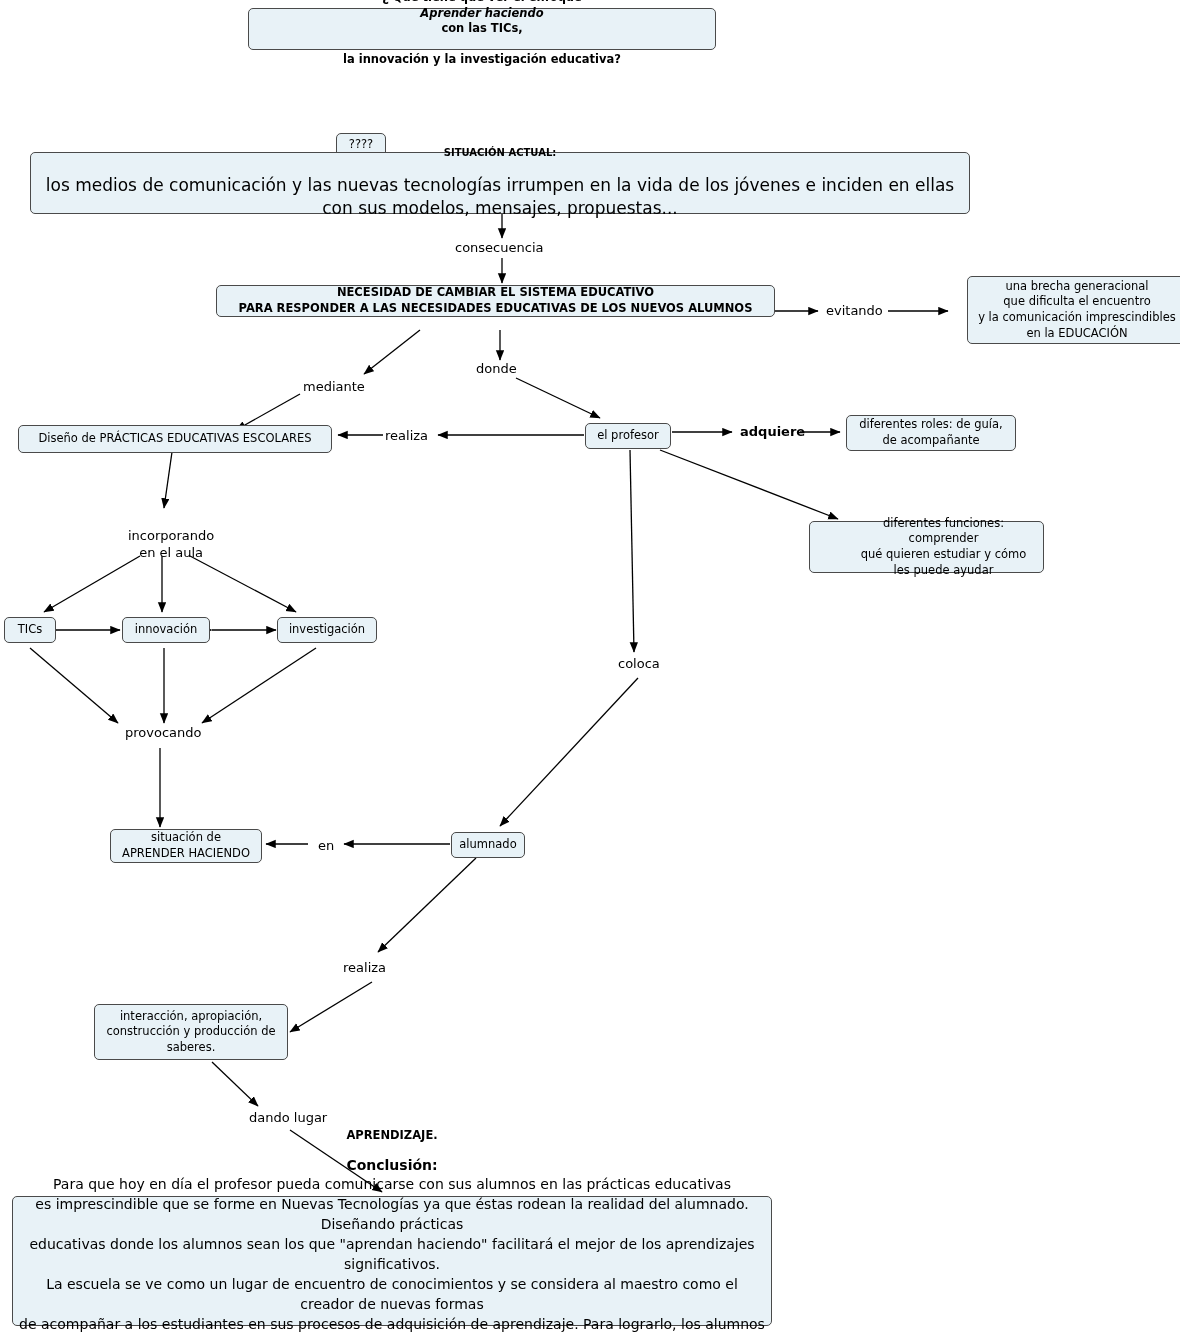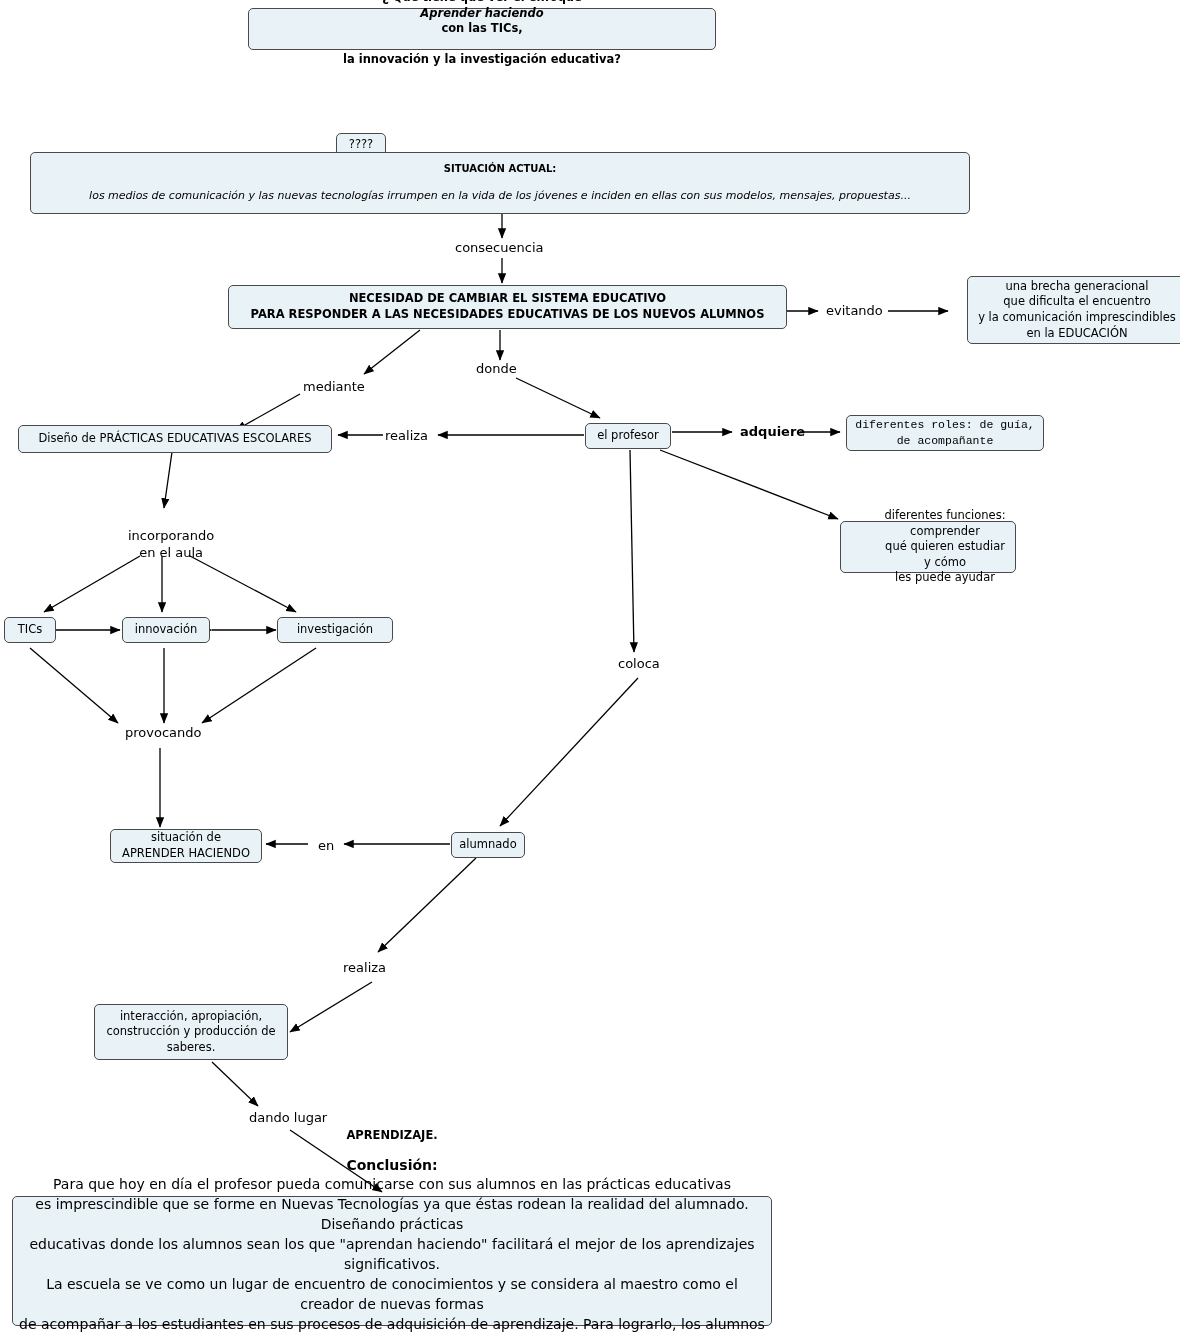--- a/index.html
+++ b/index.html
@@ -60,23 +60,22 @@
   .bold {
     font-weight: bold;
   }
   .situacion-head {
     font-weight: bold;
     font-size: 10px;
     display: block;
     margin-bottom: 14px;
   }
   .situacion-body {
-    font-size: 11px;
-    display: block;
-    font-style: italic;
+    font-size: 17px;
+    display: block;
   }
   .concl-title {
     font-weight: bold;
     display: block;
     margin-bottom: 12px;
   }
   .concl-body {
     display: block;
     font-size: 14px;
     line-height: 1.42;
@@ -163,21 +162,21 @@
 
   <div class="node" style="left:30px; top:152px; width:940px; height:62px; flex-direction:column; justify-content:center;">
     <span class="situacion-head">SITUACIÓN ACTUAL:</span>
     <span class="situacion-body">los medios de comunicación y las nuevas tecnologías irrumpen en la vida de los jóvenes e inciden en ellas con sus modelos, mensajes, propuestas...</span>
   </div>
 
   <div class="edge-label" style="left:455px; top:240px;">
     <span>consecuencia</span>
   </div>
 
-  <div class="node title-node" style="left:228px; top:285px; width:559px; height:44px; white-space:pre-line;">
+  <div class="node title-node" style="left:216px; top:285px; width:559px; height:32px; white-space:pre-line;">
     <span>NECESIDAD DE CAMBIAR EL SISTEMA EDUCATIVO
 PARA RESPONDER A LAS NECESIDADES EDUCATIVAS DE LOS NUEVOS ALUMNOS</span>
   </div>
 
   <div class="edge-label" style="left:826px; top:303px;">
     <span>evitando</span>
   </div>
 
   <div class="node" style="left:950px; top:276px; width:220px; height:68px; white-space:pre-line;margin-left:17px;">
     <span>una brecha generacional
@@ -203,45 +202,45 @@
   </div>
 
   <div class="node" style="left:585px; top:423px; width:86px; height:26px;">
     <span>el profesor</span>
   </div>
 
   <div class="edge-label" style="left:740px; top:424px;font-weight:bold;">
     <span>adquiere</span>
   </div>
 
-  <div class="node" style="left:846px; top:415px; width:198px; height:36px; white-space:pre-line;font-family:Liberation Mono, monospace;">
+  <div class="node" style="left:846px; top:415px; width:170px; height:36px; white-space:pre-line;">
     <span>diferentes roles: de guía,
 de acompañante</span>
   </div>
 
-  <div class="node" style="left:840px; top:521px; width:176px; height:52px; white-space:pre-line;padding-left:40px;">
+  <div class="node" style="left:809px; top:521px; width:235px; height:52px; white-space:pre-line;padding-left:40px;">
     <span>diferentes funciones: comprender
 qué quieren estudiar y cómo
 les puede ayudar</span>
   </div>
 
   <div class="edge-label" style="left:128px; top:511px; white-space:pre-line; text-align:center; line-height:1.3;">
     <span>incorporando
 en el aula</span>
   </div>
 
   <div class="node" style="left:4px; top:617px; width:52px; height:26px;">
     <span>TICs</span>
   </div>
 
   <div class="node" style="left:122px; top:617px; width:88px; height:26px;">
     <span>innovación</span>
   </div>
 
-  <div class="node" style="left:277px; top:617px; width:116px; height:26px;">
+  <div class="node" style="left:277px; top:617px; width:100px; height:26px;">
     <span>investigación</span>
   </div>
 
   <div class="edge-label" style="left:125px; top:725px;">
     <span>provocando</span>
   </div>
 
   <div class="edge-label" style="left:618px; top:656px;">
     <span>coloca</span>
   </div>

